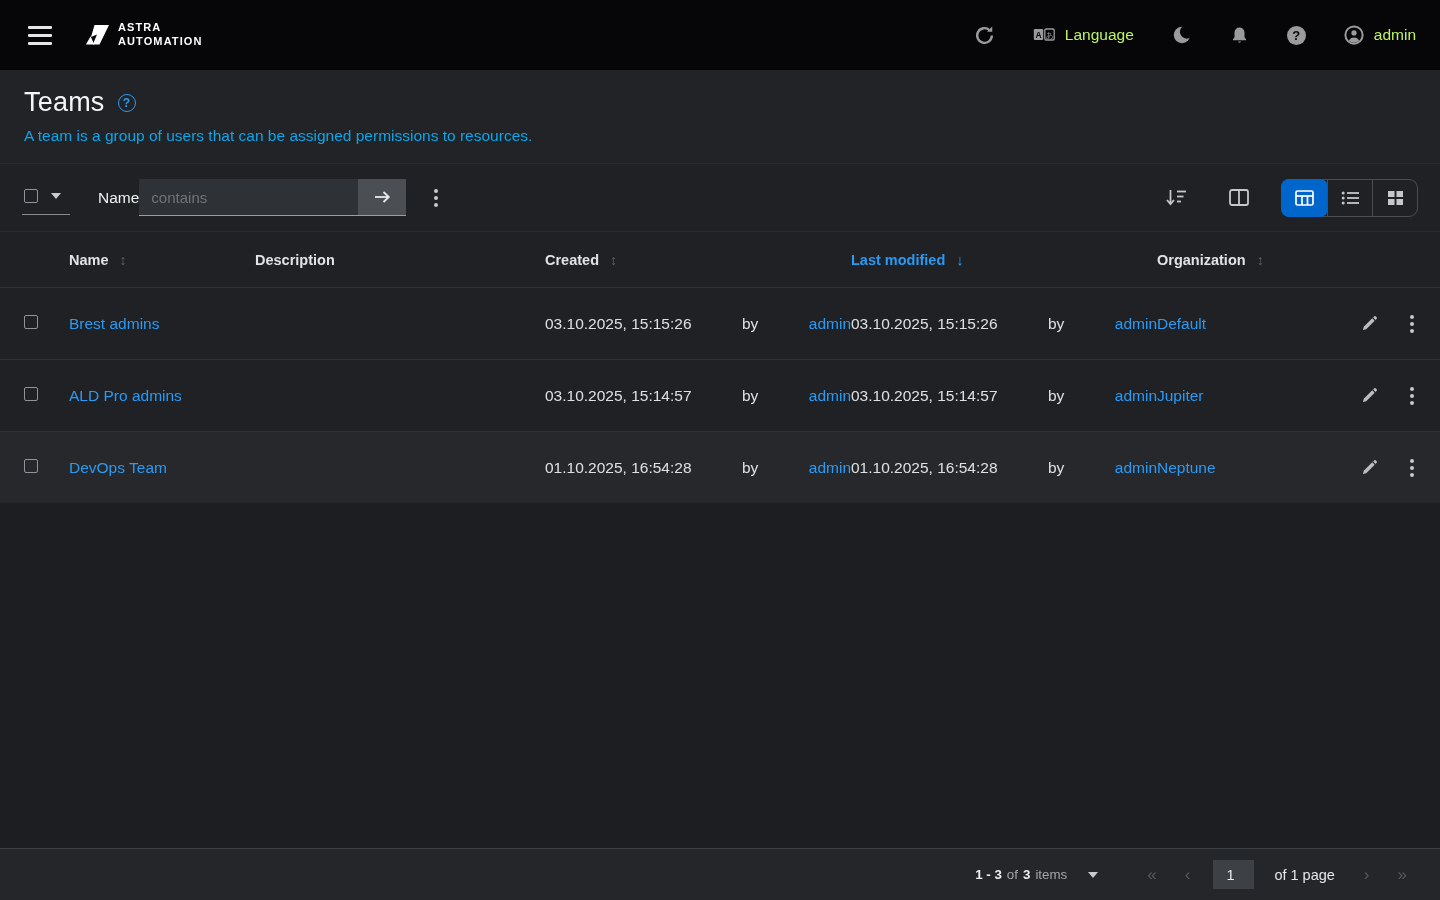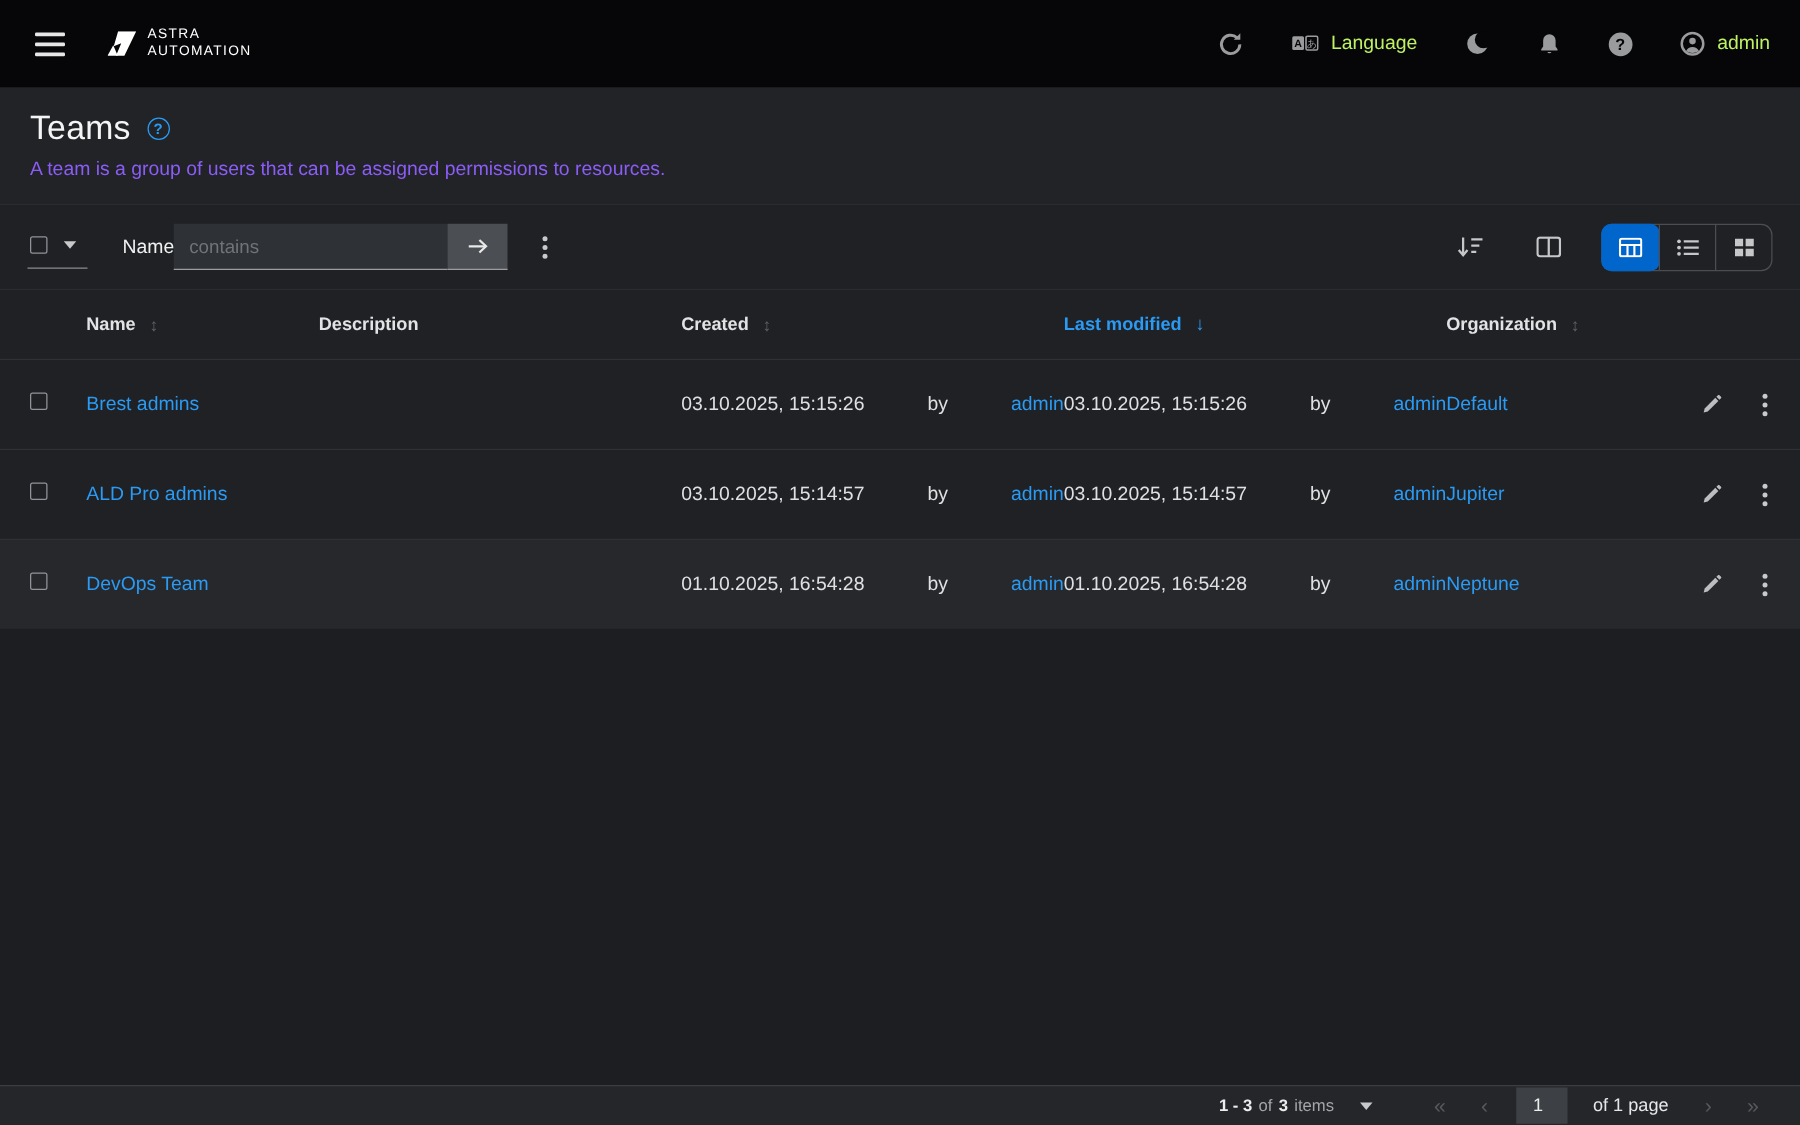--- a/index.html
+++ b/index.html
@@ -18,21 +18,21 @@
     position:absolute; top:0; left:0; right:0; height:70px;
     background:#060608; display:flex; align-items:center; padding:0 24px;
   }
   .hamburger-btn {
     width:34px; height:34px; background:none; border:none;
     display:flex; flex-direction:column; justify-content:center; gap:5px;
     padding:4px; margin-right:28px;
   }
   .hamburger-btn span { display:block; width:24px; height:3px; background:#e6e6e6; border-radius:1px; }
   .brand { display:flex; align-items:center; gap:9px; }
-  .brand-text { color:#ffffff; font-weight:400; font-size:11px; letter-spacing:1.1px; line-height:1.25; }
+  .brand-text { color:#ffffff; font-weight:700; font-size:11px; letter-spacing:1.1px; line-height:1.25; }
   .masthead-right { margin-left:auto; display:flex; align-items:center; gap:38px; }
   .mh-item { display:flex; align-items:center; gap:10px; background:none; border:none; padding:0; }
   .mh-label { color:#bef264; font-size:15.5px; }
   .mh-icon { color:#9a9b9d; display:flex; }
   .help-circle-masthead {
     width:19px; height:19px; border-radius:50%; background:#9a9b9d;
     color:#060608; font-size:13px; font-weight:700;
     display:flex; align-items:center; justify-content:center;
   }
 
@@ -41,21 +41,21 @@
     position:absolute; top:70px; left:0; right:0; height:93px;
     background:#212327; padding:17px 24px 0 24px;
   }
   .title-row { display:flex; align-items:center; gap:13px; }
   .page-title { margin:0; font-size:27px; font-weight:400; color:#f4f5f5; letter-spacing:0.2px; }
   .help-badge {
     width:18px; height:18px; border:1.5px solid #2b9af3; border-radius:50%;
     color:#2b9af3; font-size:12px; font-weight:700;
     display:flex; align-items:center; justify-content:center; background:none; padding:0;
   }
-  .subtitle { margin-top:9px; font-size:15.5px; color:#8b5cf6; }
+  .subtitle { margin-top:9px; font-size:15.5px; color:#0ea5e9; }
 
   
   .toolbar {
     position:absolute; top:163px; left:0; right:0; height:68px;
     background:#1f2125; border-top:1px solid #2a2c30;
     display:flex; align-items:center; padding:0 22px 0 24px;
   }
   .bulk-select {
     display:flex; align-items:center; gap:13px;
     background:none; border:none; border-bottom:1px solid #8a8d90;
@@ -109,21 +109,21 @@
   .data-row:nth-child(3) { background:#26282c; }
   .cell-check { padding-left:24px; }
   .cell a { color:#2b9af3; font-size:15.5px; text-decoration:none; }
   .date-text, .by-label { color:#dfe0e1; font-size:15.5px; }
   .dt-cell { display:flex; gap:5px; white-space:nowrap;justify-content:space-between; }
   .actions { display:flex; align-items:center; justify-content:flex-end; gap:16px; padding-right:16px; }
   .action-btn { background:none; border:none; color:#bcbdbe; padding:6px; display:flex; }
 
   
   .footer {
-    position:absolute; bottom:0; left:0; right:0; height:32px;
+    position:absolute; bottom:0; left:0; right:0; height:52px;
     background:#24262a; border-top:1px solid #3a3d41;
     display:flex; align-items:center; justify-content:flex-end; padding:0 24px;
     font-size:14.5px;
   }
   .items-info { display:flex; align-items:center; gap:5px; background:none; border:none; padding:0; }
   .strong { color:#eceded; font-weight:700; }
   .muted { color:#a4a5a7; font-weight:400; }
   .items-caret { margin-left:16px; }
   .pager { display:flex; align-items:center; margin-left:40px; gap:10px; }
   .pg-btn { background:none; border:none; color:#565a5e; font-size:17px; padding:2px 9px; cursor:default; }

